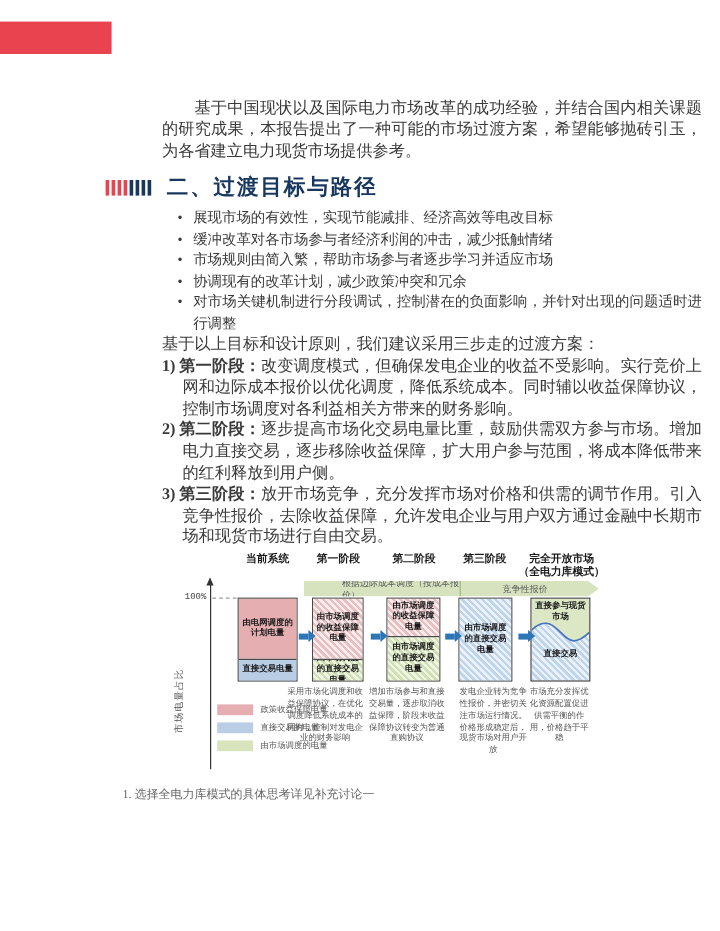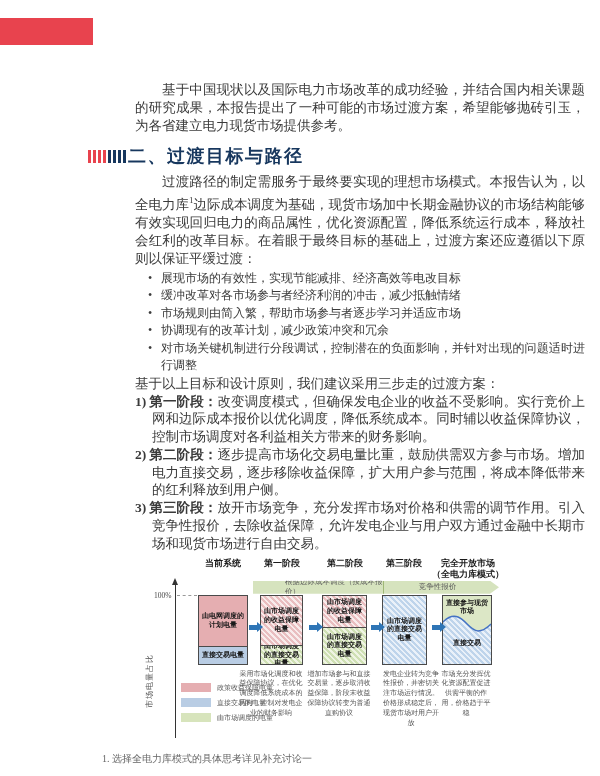--- a/index.html
+++ b/index.html
@@ -15,34 +15,34 @@
     border:2px solid #17375E; display:flex; align-items:center; justify-content:space-between;
     padding:0 8px 0 10px;
   }
   .title-text { font-size:18px; font-weight:bold; color:#17375E; letter-spacing:.5px; }
   .page-num { font-size:14px; font-weight:bold; color:#2E5FA0; }
   
   .content { position:absolute; left:135px; top:57px; width:450px;margin-top:24px; }
   p.body { font-size:13.5px; line-height:18px; text-align:justify; }
   .indent { text-indent:2em; }
   sup { font-size:9px; }
-  .section-head { display:flex; align-items:center; gap:2px; margin:9px 0 5px -47px; }
+  .section-head { display:flex; align-items:center; gap:13px; margin:9px 0 5px -47px; }
   .stripes { display:flex; gap:2px; align-items:center; }
   .stripes i { width:3px; height:13px; display:block; }
   .stripes i.r { background:#E8434E; } .stripes i.b { background:#17375E; }
   .section-title { font-size:18px; font-weight:bold; color:#17375E; letter-spacing:1.5px; }
   ul.bullets { list-style:none; margin:2px 0 0 0; padding-left:26px; }
   ul.bullets li { font-size:12px; line-height:17.5px; text-align:justify; position:relative; }
   ul.bullets li::before { content:"\2022"; position:absolute; left:-13px; color:#3a3a3a; }
   .stage-p { font-size:13.5px; line-height:17.8px; text-align:justify; padding-left:17px; text-indent:-17px; }
   .stage-p .num { font-weight:bold; margin-right:3px; }
   .stage-p .lead { font-weight:bold; }
   
   .diagram { position:relative; height:182px; margin-top:5px;
-    font-family:Liberation Serif, serif; }
+    font-family:Liberation Mono, monospace; }
   .dg-head { position:absolute; top:0; font-size:9px; font-weight:bold; color:#1a1a1a;
     text-align:center; line-height:1.25; white-space:pre-line; }
   .h1{left:58px;width:60px;} .h2{left:117px;width:60px;} .h3{left:179px;width:62px;}
   .h4{left:238px;width:62px;} .h5{left:292px;width:82px;}
   .banner { position:absolute; left:118px; top:23px; width:246px; height:13px; display:flex;
     background:#D6E3BE; clip-path:polygon(0 0, calc(100% - 9px) 0, 100% 50%, calc(100% - 9px) 100%, 0 100%); }
   .banner span { display:flex; align-items:center; justify-content:center;
     font-size:7.5px; color:#595959; }
   .banner .bseg1 { width:130px;padding-left:32px; } .banner .bseg2 { flex:1; border-left:1px solid #9FB876; padding-right:8px; }
   .axis-arrow { position:absolute; left:36.5px; top:20px; width:0; height:0;
@@ -103,21 +103,20 @@
           <i class="r"></i>
           <i class="r"></i>
         <i class="b"></i>
           <i class="b"></i>
           <i class="b"></i>
           <i class="b"></i>
       </span>
       <span class="section-title">二、过渡目标与路径</span>
     </div>
 
-    <p class="body indent"><span>过渡路径的制定需服务于最终要实现的理想市场模式。本报告认为，以全电力库</span><sup>1</sup><span>边际成本调度为基础，现货市场加中长期金融协议的市场结构能够有效实现回归电力的商品属性，优化资源配置，降低系统运行成本，释放社会红利的改革目标。在着眼于最终目标的基础上，过渡方案还应遵循以下原则以保证平缓过渡：</span></p>
 
     <ul class="bullets">
       <li>展现市场的有效性，实现节能减排、经济高效等电改目标</li>
       <li>缓冲改革对各市场参与者经济利润的冲击，减少抵触情绪</li>
       <li>市场规则由简入繁，帮助市场参与者逐步学习并适应市场</li>
       <li>协调现有的改革计划，减少政策冲突和冗余</li>
       <li>对市场关键机制进行分段调试，控制潜在的负面影响，并针对出现的问题适时进行调整</li>
     </ul>
 
     <p class="body">基于以上目标和设计原则，我们建议采用三步走的过渡方案：</p>

